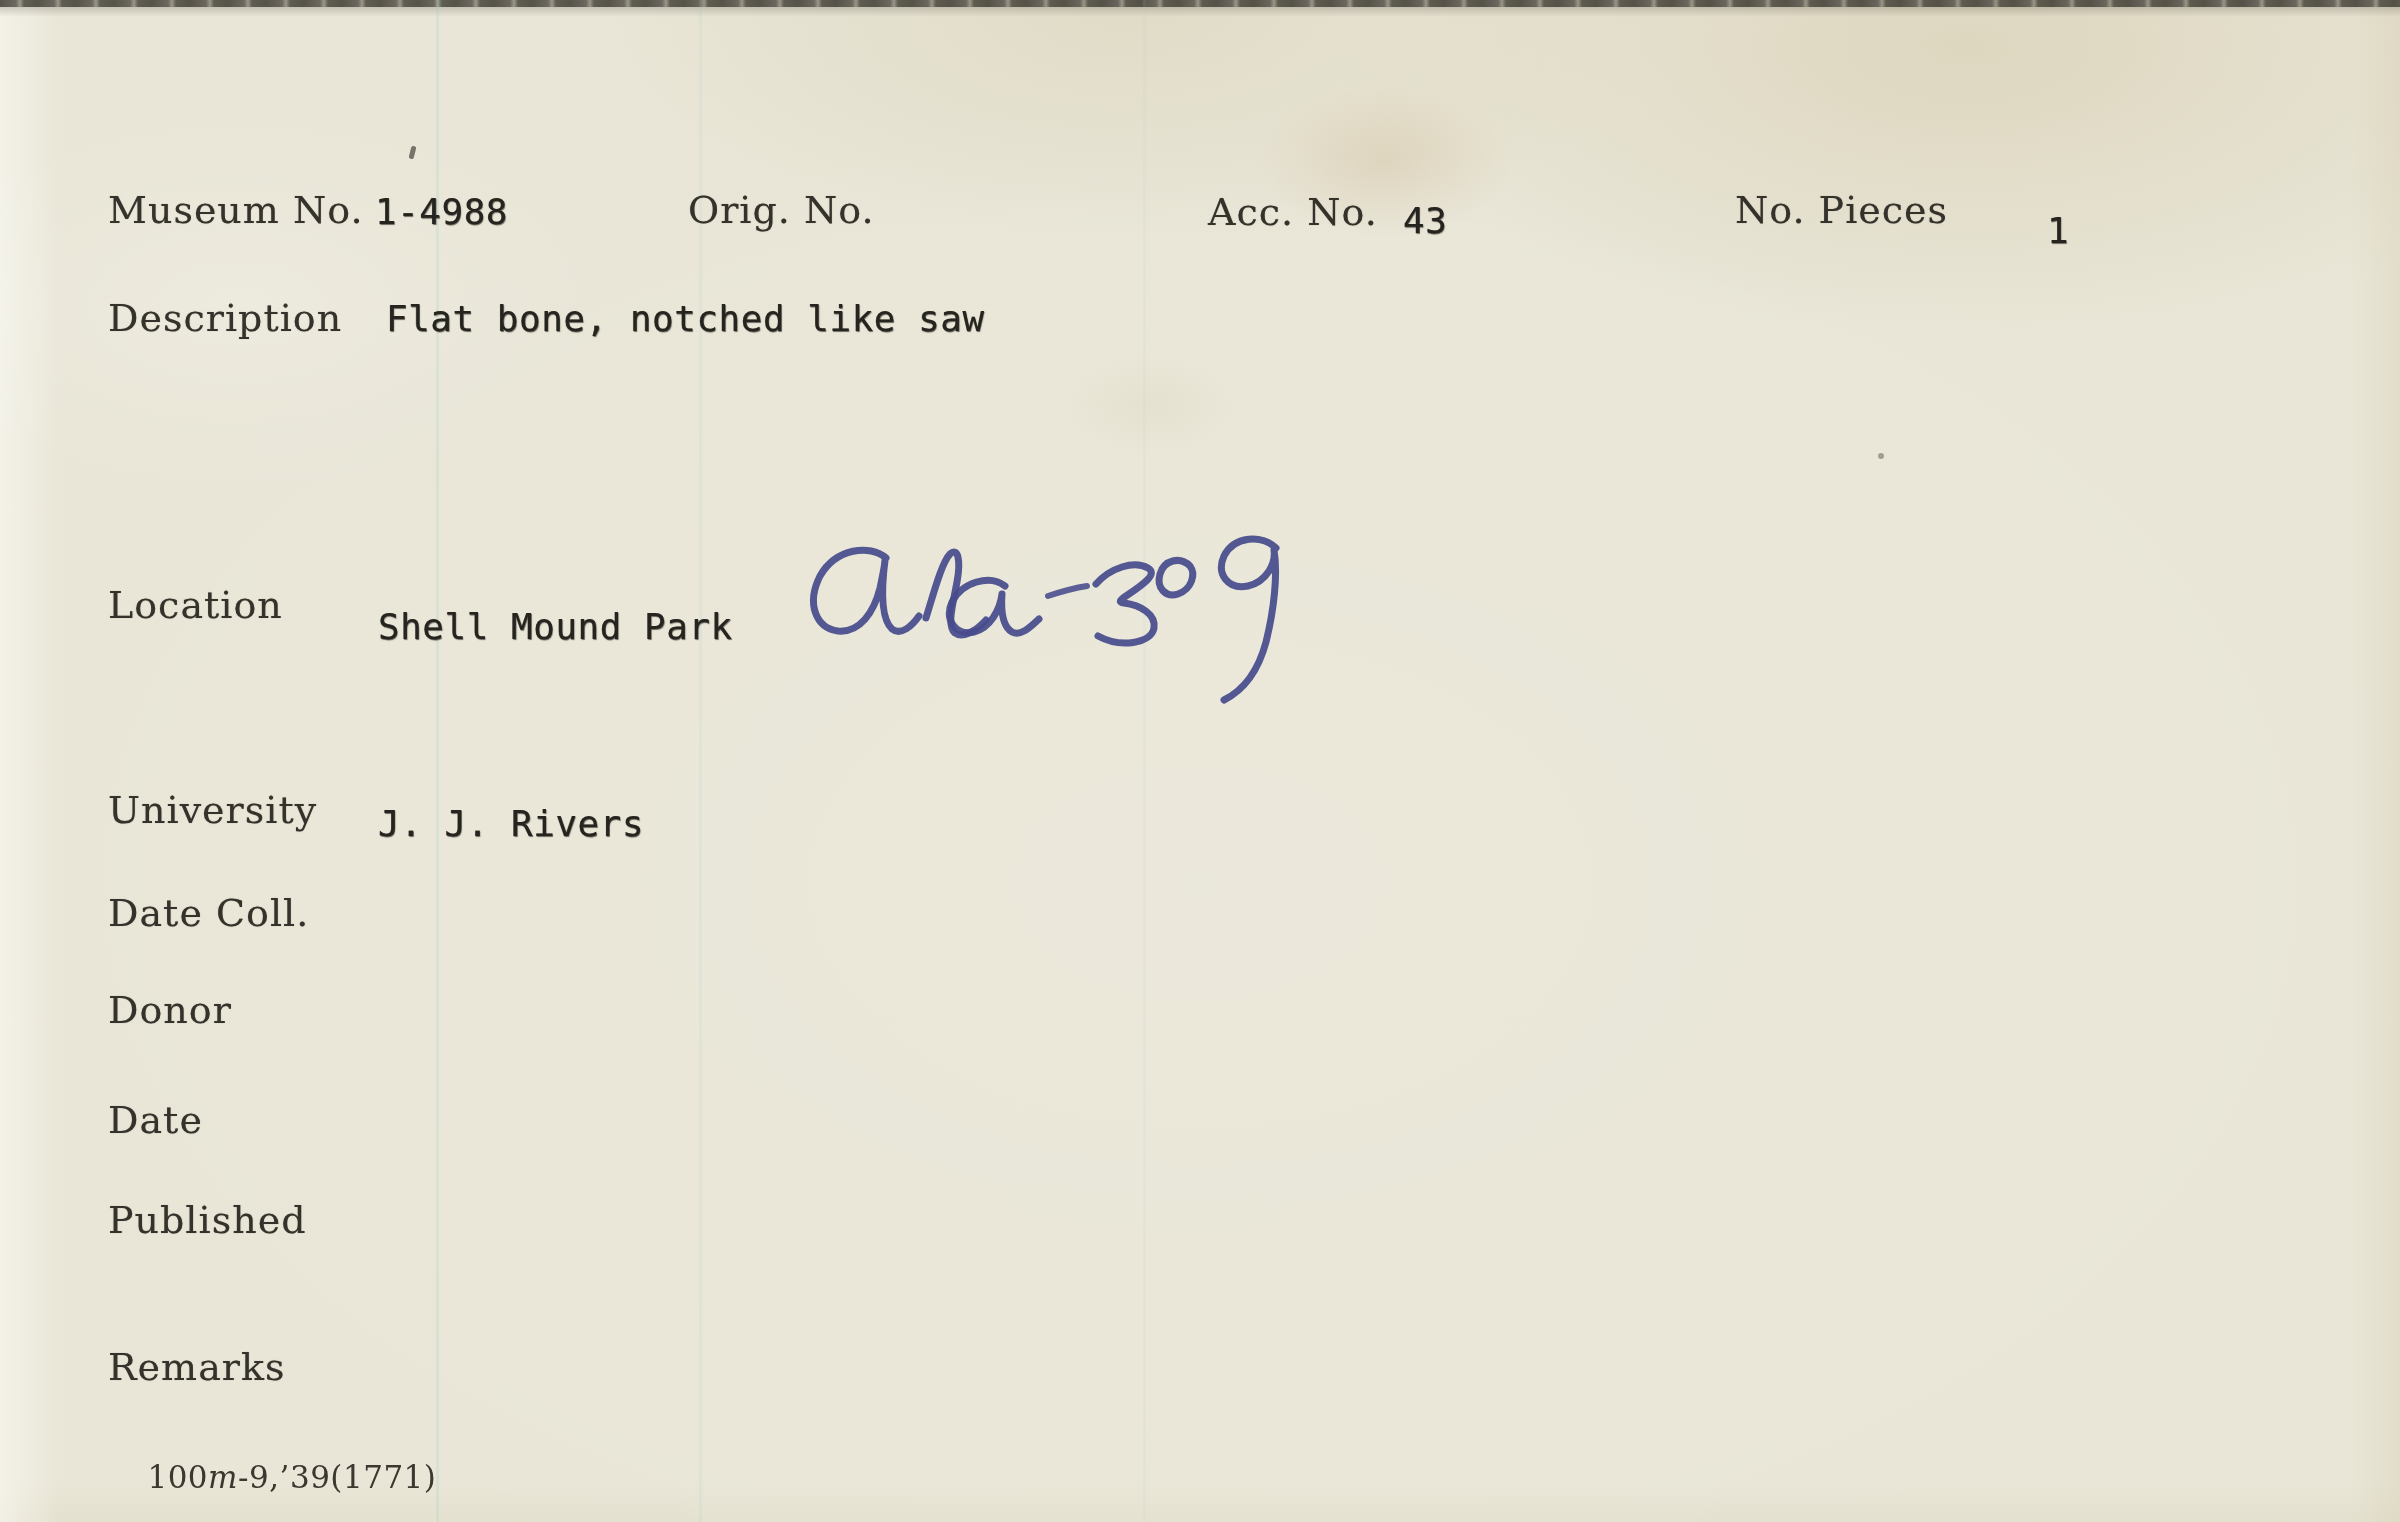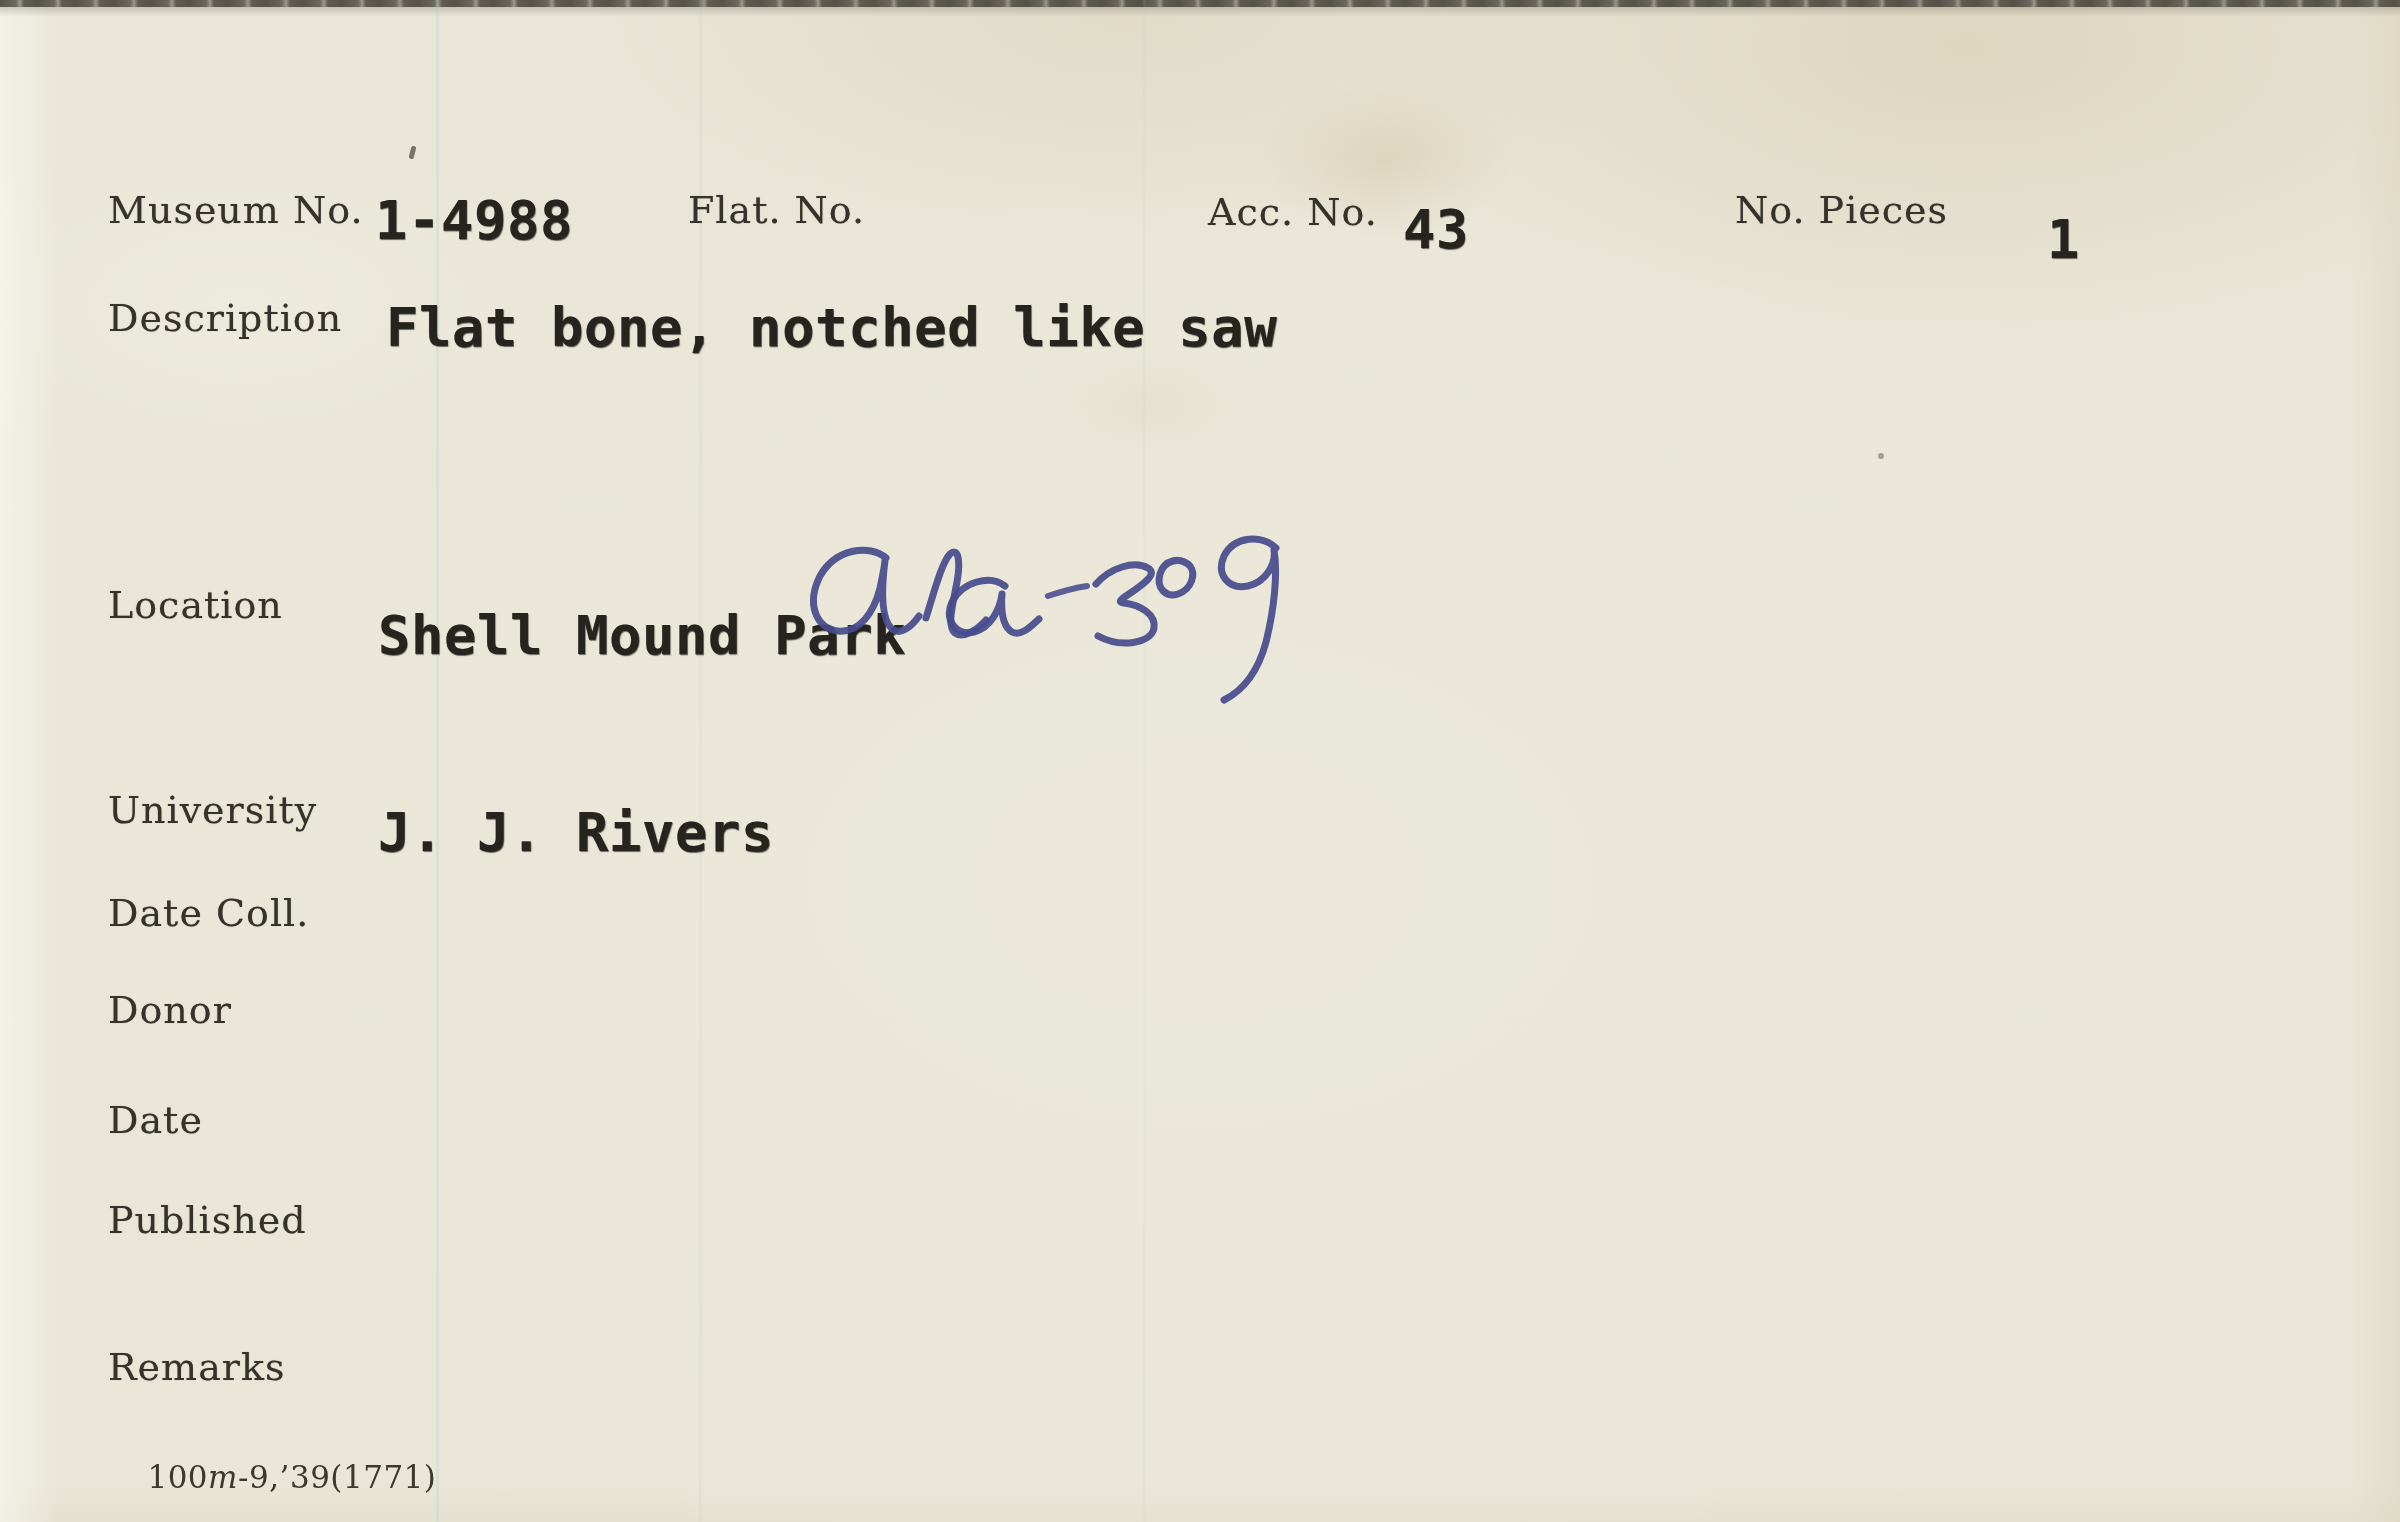--- a/index.html
+++ b/index.html
@@ -59,22 +59,22 @@
     position:absolute;
     font-size:38px;line-height:1;letter-spacing:1px;
     color:#34322b;
     text-shadow:0 0 1px rgba(52,50,43,0.45);
     white-space:pre;
   }
   
   .typed{
     position:absolute;
     font-family:"DejaVu Sans Mono","Liberation Mono",monospace;
-    font-weight:700;
-    font-size:54px;line-height:1;letter-spacing:0.5px;
+    font-weight:400;
+    font-size:36px;line-height:1;letter-spacing:0.5px;
     color:#26241e;
     text-shadow:0.6px 0.6px 1px rgba(38,36,30,0.65), -0.3px 0 0.6px rgba(38,36,30,0.4);
     white-space:pre;
   }
   .footer{
     position:absolute;left:106px;top:1431px;
     font-size:31px;line-height:1;letter-spacing:0.5px;
     color:#3a382f;white-space:pre;
   }
   .footer .ital{font-style:italic;}
@@ -99,21 +99,21 @@
   <div class="streak s2"></div>
   <div class="streak s3"></div>
   <div class="stain"></div>
   <div class="stain2"></div>
   <div class="speck"></div>
   <div class="speck2"></div>
 
   <div class="lbl" style="left:108px;top:191px">Museum No.</div>
   <div class="typed" style="left:375px;top:194px">1-4988</div>
 
-  <div class="lbl" style="left:688px;top:191px">Flat. No.</div>
+  <div class="lbl" style="left:688px;top:191px">Orig. No.</div>
   <div class="typed" style="left:900px;top:194px"></div>
 
   <div class="lbl" style="left:1208px;top:193px">Acc. No.</div>
   <div class="typed" style="left:1403px;top:203px">43</div>
 
   <div class="lbl" style="left:1735px;top:191px">No. Pieces</div>
   <div class="typed" style="left:2047px;top:213px">1</div>
 
   <div class="lbl" style="left:108px;top:299px">Description</div>
   <div class="typed" style="left:386px;top:301px">Flat bone, notched like saw</div>

